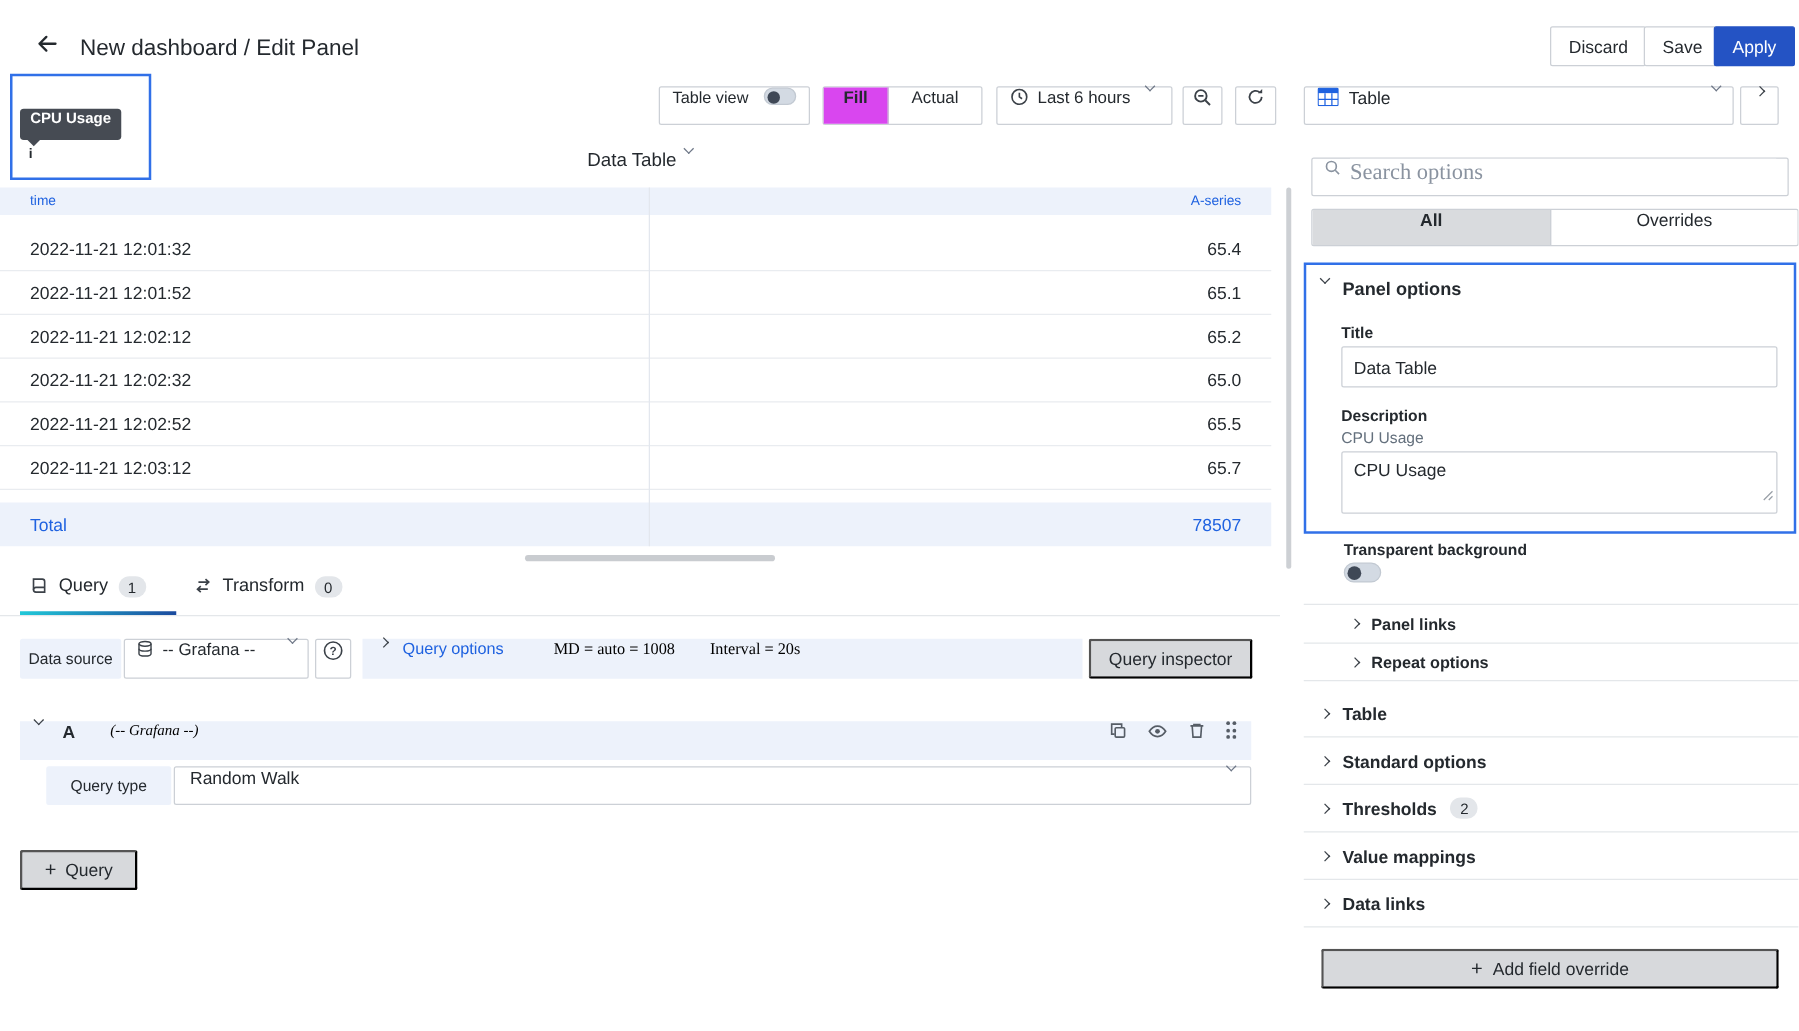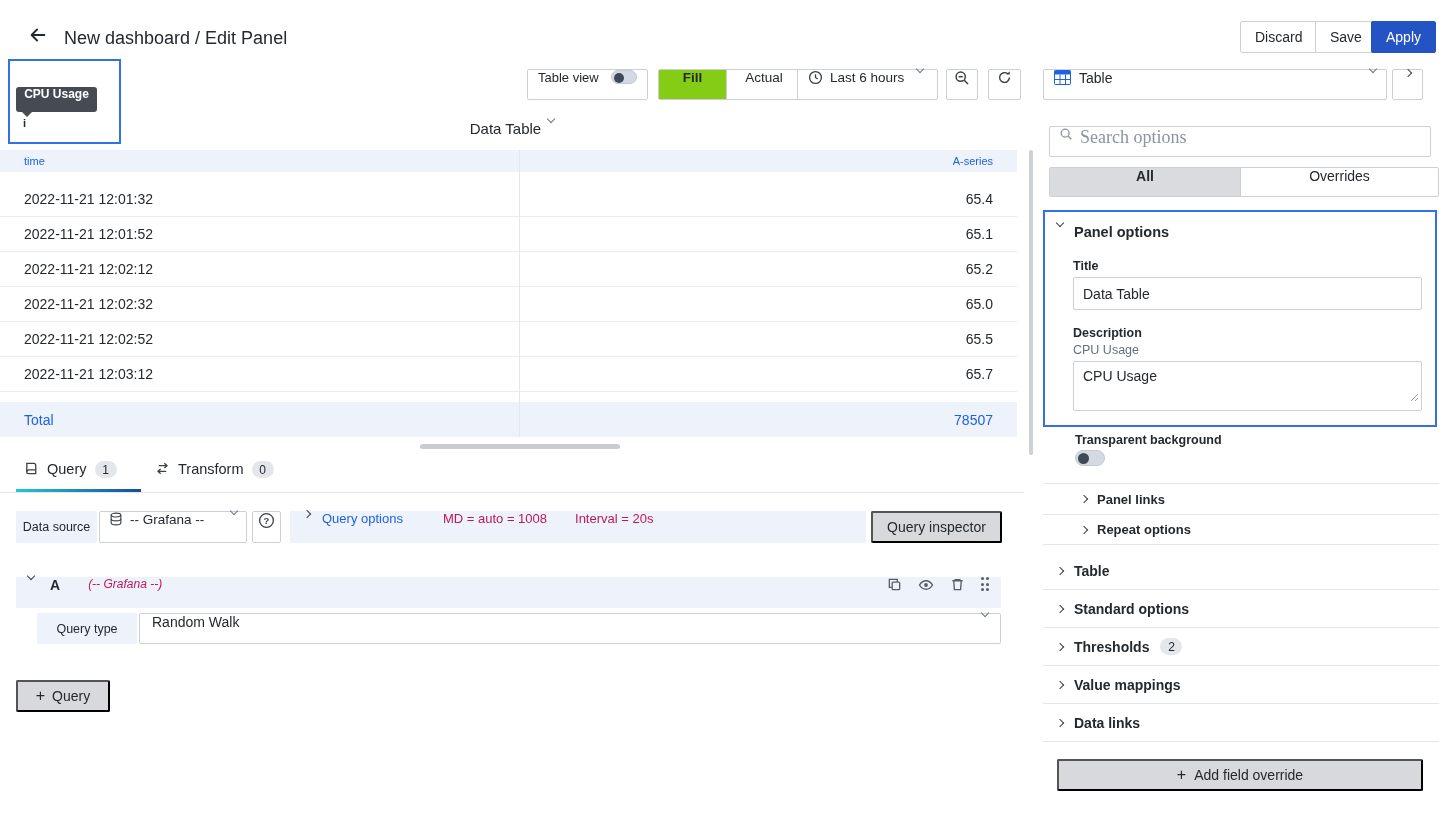--- a/index.html
+++ b/index.html
@@ -14,21 +14,21 @@
          font-weight:500; font-size:14px; cursor:pointer; white-space:nowrap; }
   .btn.ghost { border:1px solid #ccd0d6; background:#fff; color:#24292e; }
   .btn.primary { background:#2453c4; color:#fff; border:1px solid #2453c4; }
   .btn.gray { background:#d7d9dc; color:#24292e; }
 
   .inputbox { border:1px solid #ccd0d6; border-radius:2px; background:#fff; }
   .bluebar  { background:#edf2fb; }
   .chip { background:#edf2fb; border-radius:2px; display:flex; align-items:center; justify-content:center;
           font-size:12.5px; font-weight:500; color:#24292e; }
   .link { color:#1f62e0; }
-  .muted { color:#be185d; }
+  .muted { color:#000000;font-family:Liberation Serif, serif; }
 
   
   .chev { display:inline-block; width:7px; height:7px; border-right:1.7px solid #3b4148; border-bottom:1.7px solid #3b4148; }
   .chev.down  { transform:rotate(45deg); margin-top:-4px; }
   .chev.right { transform:rotate(-45deg); }
   .chev.gray  { border-color:#6e7787; }
   .chev.sm { width:6px; height:6px; }
 
   
   .switch { position:relative; display:inline-block; width:30px; height:16px; border-radius:9px;
@@ -84,21 +84,21 @@
 
   
   <div class="abs flex inputbox" style="left:527px;top:69px;width:121px;height:31px;padding:0 10px;justify-content:space-between">
     <span style="font-size:13px;font-weight:500">Table view</span>
     <span class="switch" style="width:26px;height:14px">
         <span class="knob" style="width:10px;height:10px"></span>
       </span>
   </div>
 
   <div class="abs flex inputbox" style="left:658px;top:69px;height:31px">
-    <span class="flex" style="width:68px;height:100%;justify-content:center;background:#84cc16;font-weight:600;font-size:13.5px;cursor:pointer;border-right:1px solid #ccd0d6">Fill</span>
+    <span class="flex" style="width:52px;height:100%;justify-content:center;background:#d946ef;font-weight:600;font-size:13.5px;cursor:pointer;border-right:1px solid #ccd0d6">Fill</span>
     <span class="flex" style="width:74px;height:100%;justify-content:center;font-weight:500;font-size:13.5px;cursor:pointer">Actual</span>
   </div>
 
   <div class="abs flex inputbox" style="left:797px;top:69px;width:141px;height:31px;padding:0 10px;gap:7px;cursor:pointer">
     <span>
       <svg width="15" height="15" viewBox="0 0 16 16">
           <circle cx="8" cy="8" r="6.3" fill="none" stroke="#3b4148" stroke-width="1.4"></circle>
           <path d="M8 4.5V8l2.3 1.6" fill="none" stroke="#3b4148" stroke-width="1.4"></path>
         </svg>
     </span>

